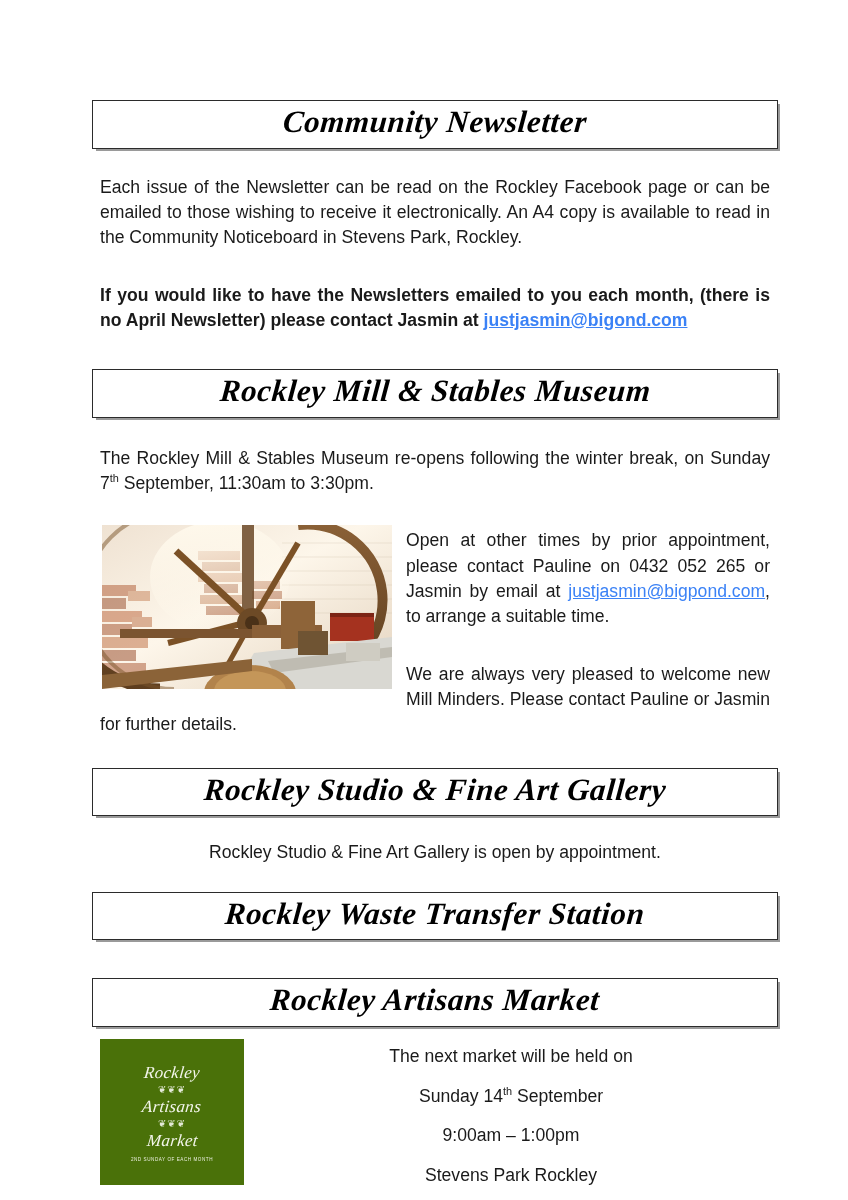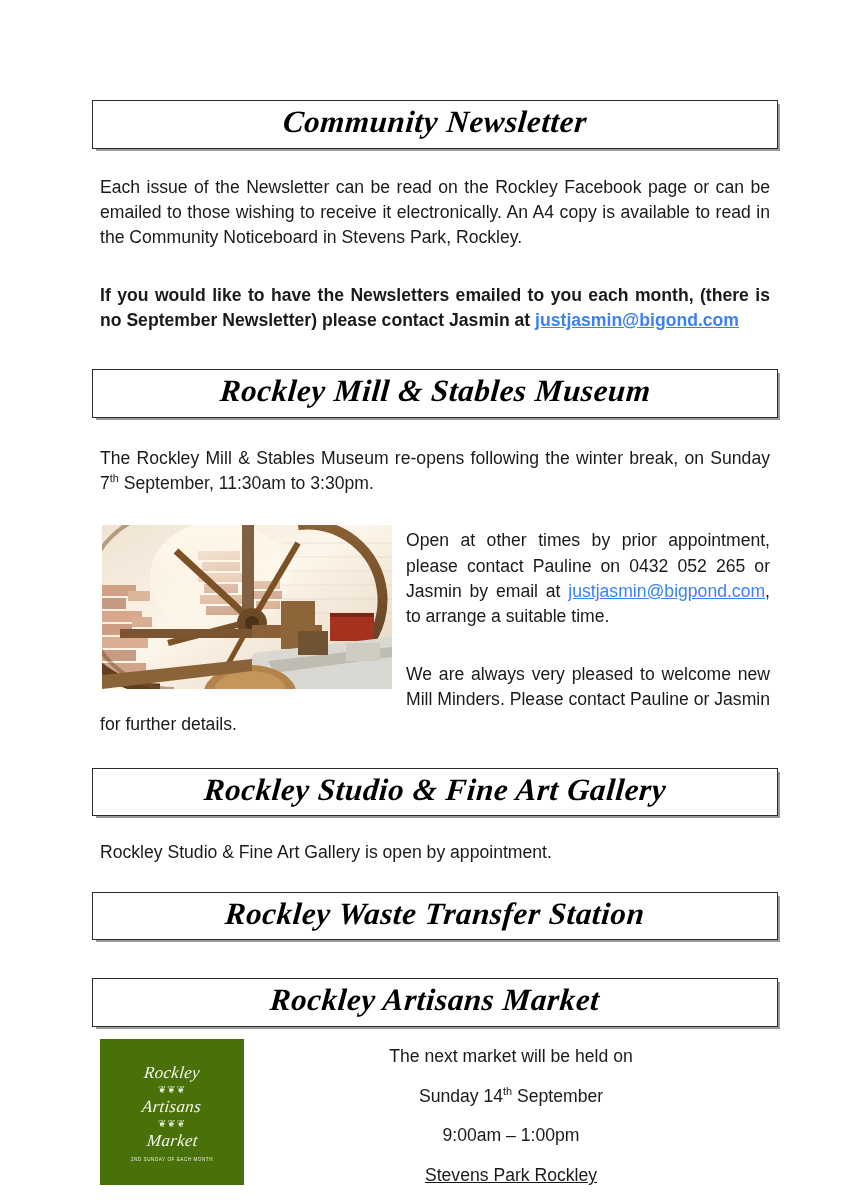--- a/index.html
+++ b/index.html
@@ -48,21 +48,21 @@
 
   
   .para {
     font-size: 17.6px;
     line-height: 1.44;
     text-align: justify;
     margin: 8px;
     color: #1a1a1a;
   }
   .para.center {
-    text-align: left;
+    text-align: center;
   }
   .para.bold {
     font-weight: 700;
   }
   .link {
     color: #3b82f6;
     text-decoration: underline;
     word-break: break-all;
   }
   sup {
@@ -137,40 +137,40 @@
     flex: 1 1 auto;
     padding-top: 18px;
   }
   .market-line {
     text-align: center;
     font-size: 17.6px;
     line-height: 1.35;
     margin: 0 0 16px 0;
     color: #1a1a1a;
   }
-  .market-line:last-child { margin-bottom: 15px; text-decoration: underline; }
+  .market-line:last-child { margin-bottom: 15px; }
 </style>
 </head>
 <body>
 
 <div class="page">
   <div class="content">
 
     <div class="banner">
       <span class="banner-title">Community Newsletter</span>
     </div>
 
     <div class="gap-18"></div>
 
     <p class="para">Each issue of the Newsletter can be read on the Rockley Facebook page or can be emailed to those wishing to receive it electronically. An A4 copy is available to read in the Community Noticeboard in Stevens Park, Rockley.</p>
 
     <div class="gap-16"></div>
 
     <p class="para bold">
-      <span>If you would like to have the Newsletters emailed to you each month, (there is no September Newsletter) please contact Jasmin at </span><a class="link" href="#">justjasmin@bigond.com</a>
+      <span>If you would like to have the Newsletters emailed to you each month, (there is no April Newsletter) please contact Jasmin at </span><a class="link" href="#">justjasmin@bigond.com</a>
     </p>
 
     <div class="gap-28"></div>
 
     <div class="banner">
       <span class="banner-title">Rockley Mill &amp; Stables Museum</span>
     </div>
 
     <div class="gap-20"></div>
 

